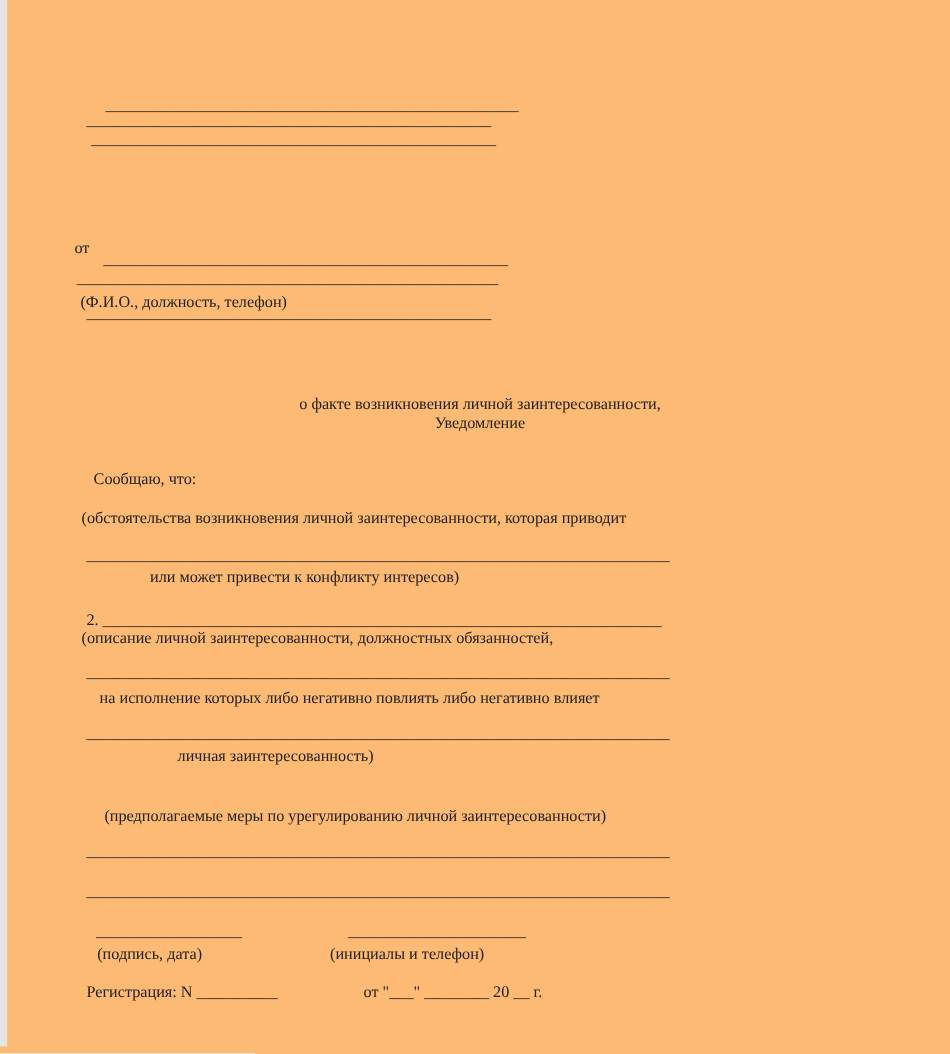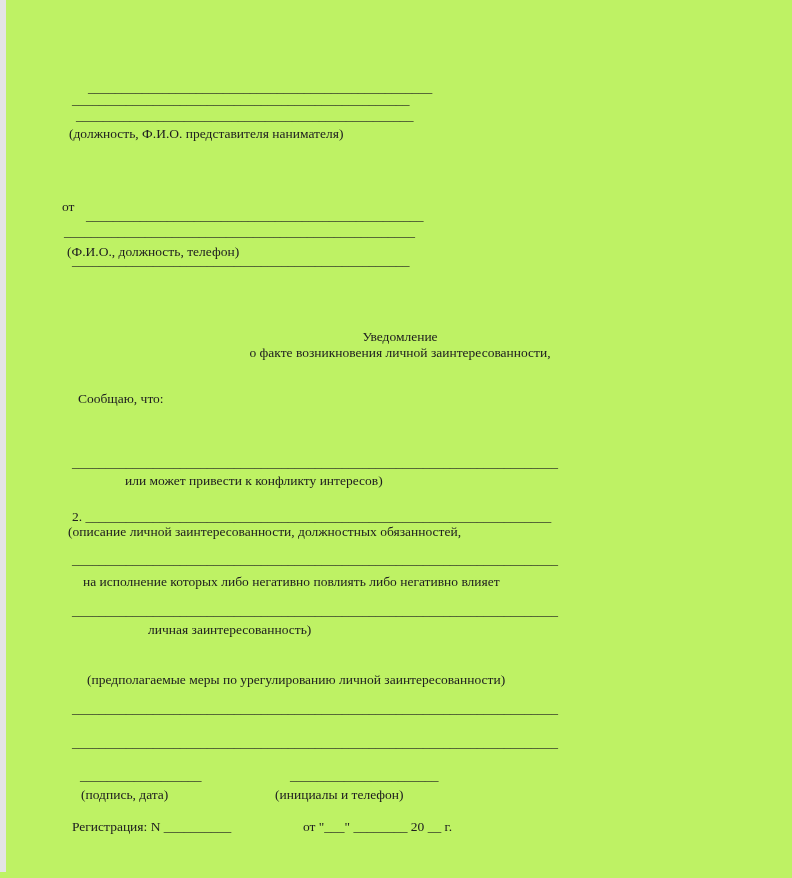--- a/index.html
+++ b/index.html
@@ -4,21 +4,21 @@
 <style>
   html, body {
     margin: 0;
     padding: 0;
     background: #ffffff;
   }
   .screen {
     position: relative;
     width: 792px;
     height: 878px;
-    background: #bef264;
+    background: #fdba74;
     overflow: hidden;
     font-family: "Liberation Serif", serif;
     color: #202020;
   }
   .gutter {
     position: absolute;
     left: 0;
     top: 0;
     width: 6px;
     height: 872px;
@@ -45,35 +45,35 @@
 </style>
 </head>
 <body>
 
 <div class="screen">
   <div class="gutter"></div>
 
   <div class="ln" style="left:88px; top:80px">___________________________________________________</div>
   <div class="ln" style="left:72px; top:92px">__________________________________________________</div>
   <div class="ln" style="left:76px; top:108px">__________________________________________________</div>
-  <div class="ln" style="left:69px; top:126px">(должность, Ф.И.О. представителя нанимателя)</div>
 
   <div class="ln" style="left:62px; top:199px">от</div>
   <div class="ln" style="left:86px; top:208px">__________________________________________________</div>
   <div class="ln" style="left:64px; top:224px">____________________________________________________</div>
   <div class="ln" style="left:67px; top:244px">(Ф.И.О., должность, телефон)</div>
   <div class="ln" style="left:72px; top:253px">__________________________________________________</div>
 
   <div class="title-block" style="top:329px">
+    <div class="ln-c">о факте возникновения личной заинтересованности,</div>
     <div class="ln-c">Уведомление</div>
-    <div class="ln-c">о факте возникновения личной заинтересованности,</div>
   </div>
 
   <div class="ln" style="left:78px; top:391px">Сообщаю, что:</div>
 
+  <div class="ln" style="left:68px; top:424px">(обстоятельства возникновения личной заинтересованности, которая приводит</div>
   <div class="ln" style="left:72px; top:455px">________________________________________________________________________</div>
   <div class="ln" style="left:125px; top:473px">или может привести к конфликту интересов)</div>
 
   <div class="ln" style="left:72px; top:509px"><span>2.</span><span> _____________________________________________________________________</span></div>
   <div class="ln" style="left:68px; top:524px">(описание личной заинтересованности, должностных обязанностей,</div>
   <div class="ln" style="left:72px; top:552px">________________________________________________________________________</div>
   <div class="ln" style="left:83px; top:574px">на исполнение которых либо негативно повлиять либо негативно влияет</div>
   <div class="ln" style="left:72px; top:603px">________________________________________________________________________</div>
   <div class="ln" style="left:148px; top:622px">личная заинтересованность)</div>
 

